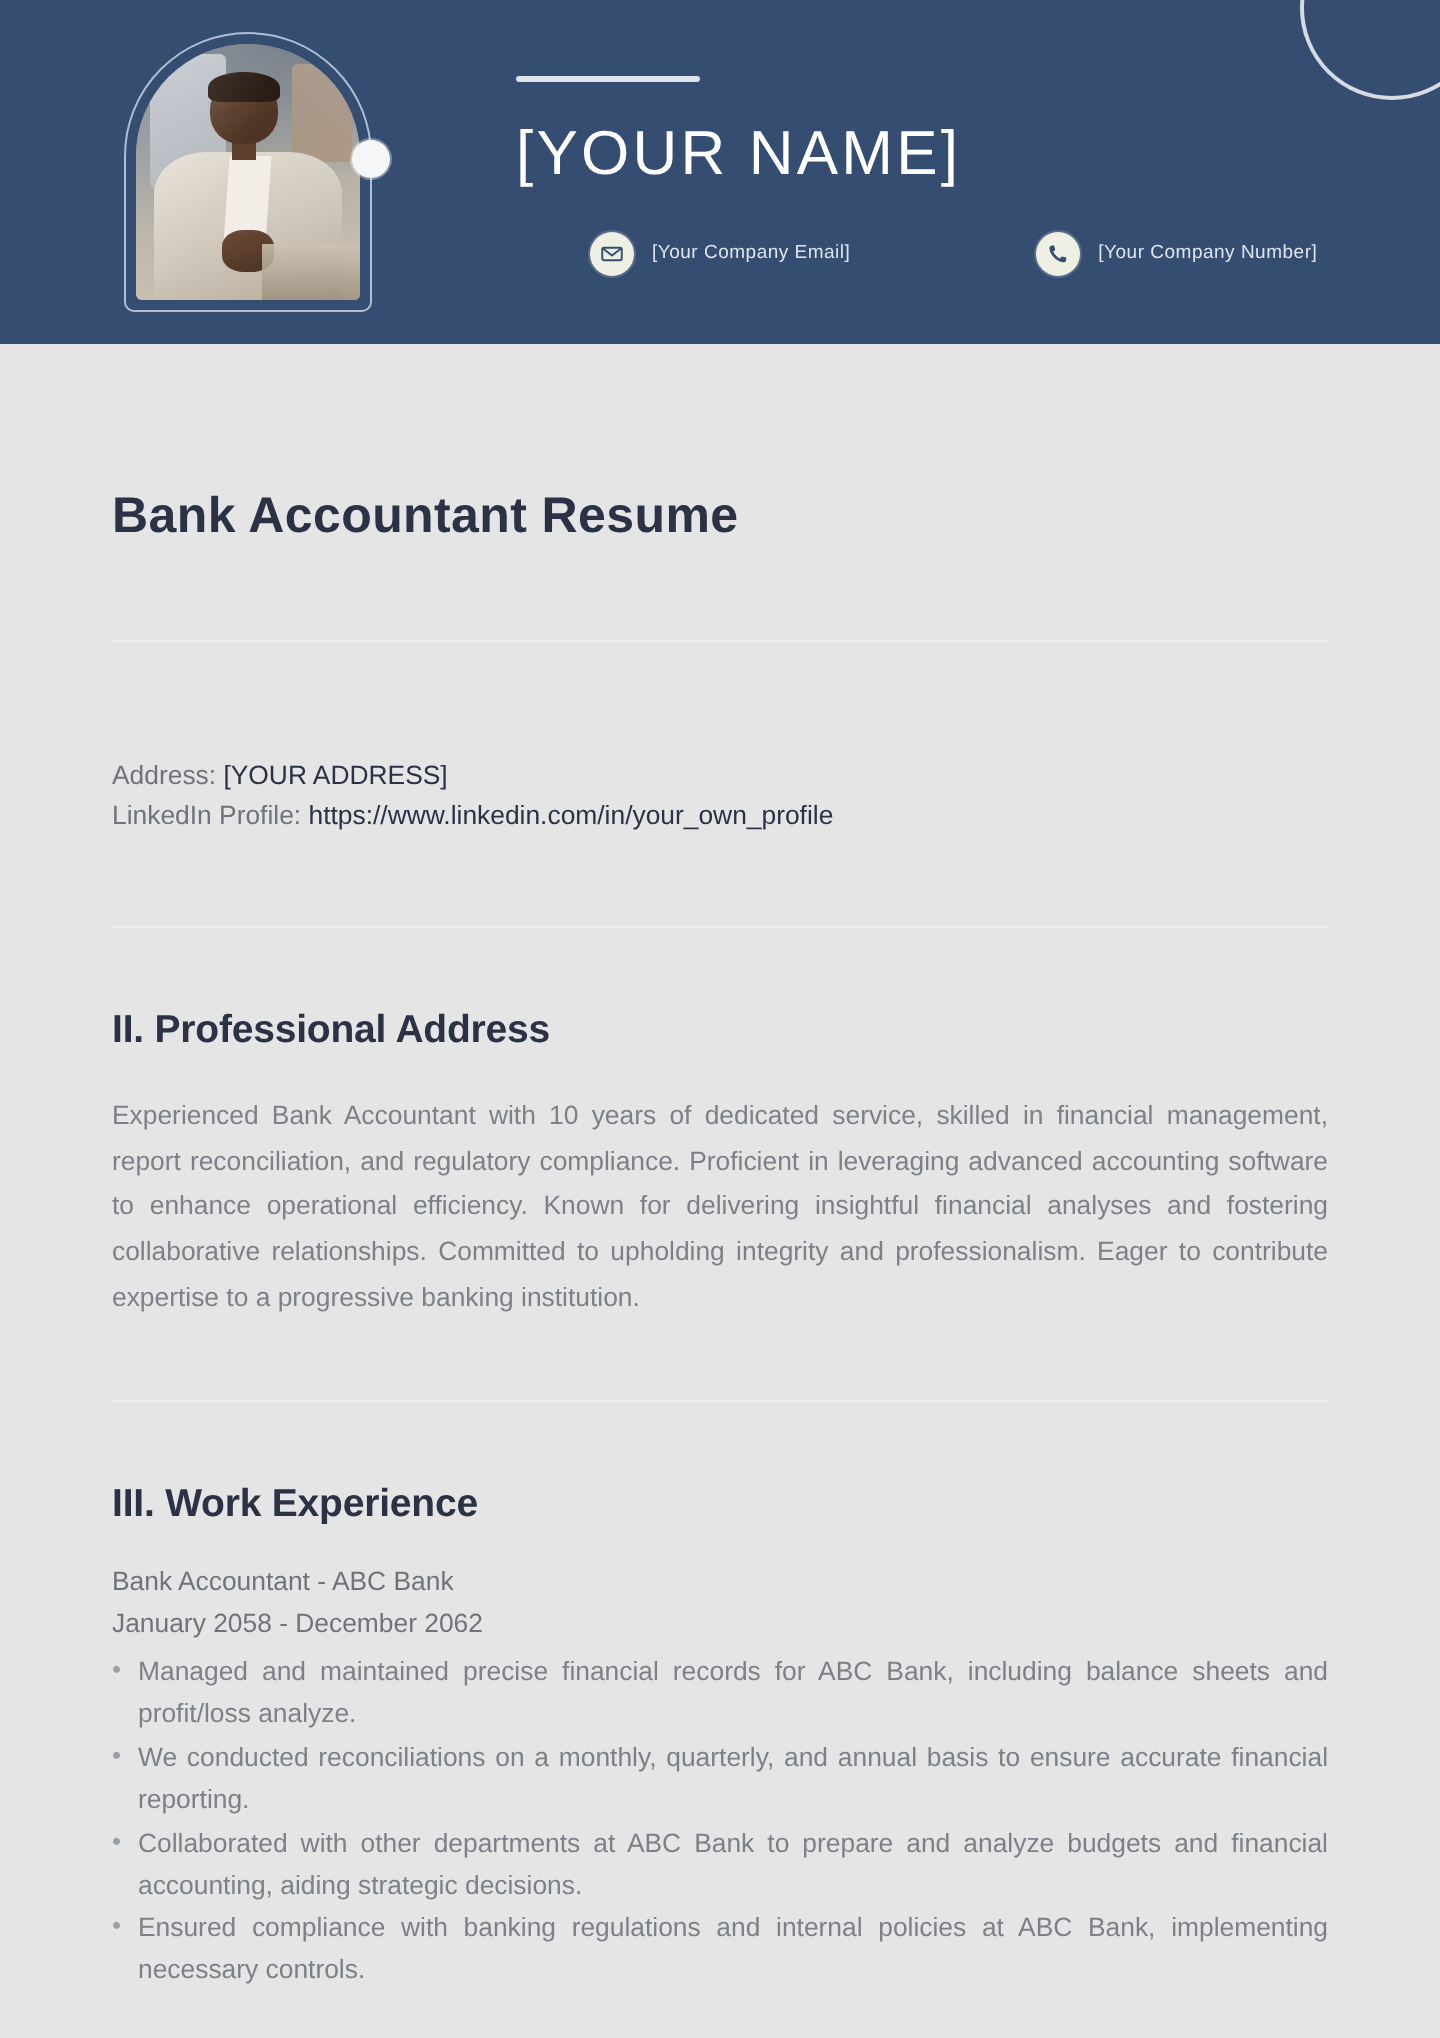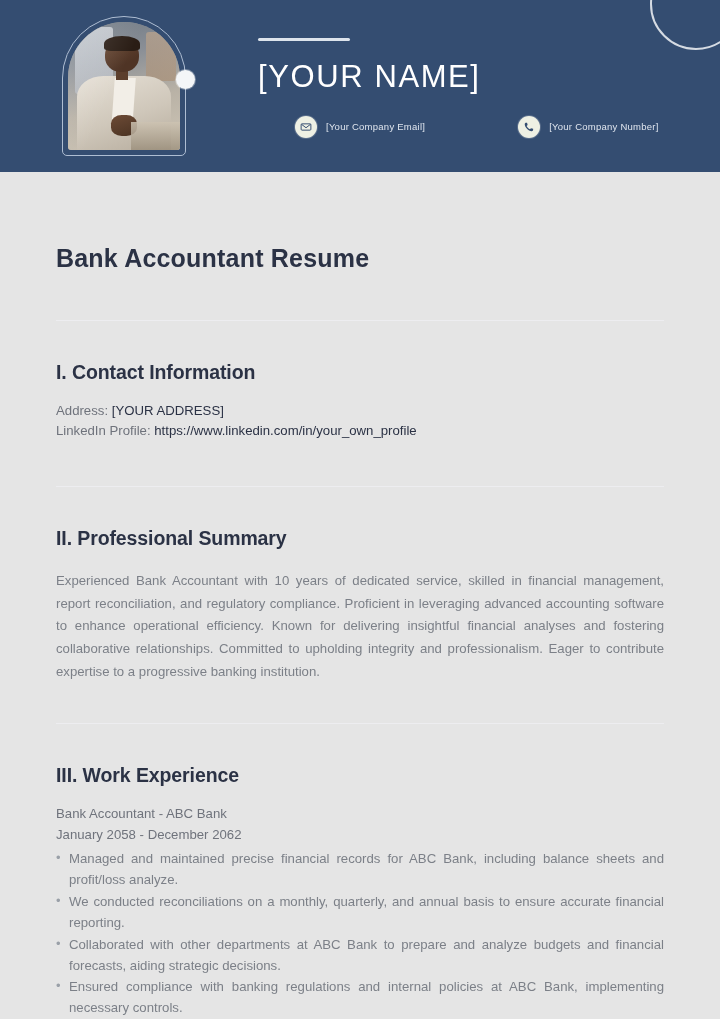--- a/index.html
+++ b/index.html
@@ -389,52 +389,51 @@
     </div>
   </div>
 
   <div class="doc">
 
     <div class="doc-title">Bank Accountant Resume</div>
 
     <div class="divider"></div>
 
     <div class="section">
-      <div class="section-heading">I. Contact Information</div>
       <div class="lines">
         <div class="line">
           <span>Address:</span>
           <b>[YOUR ADDRESS]</b>
         </div>
         <div class="line">
           <span>LinkedIn Profile:</span>
           <b>https://www.linkedin.com/in/your_own_profile</b>
         </div>
       </div>
     </div>
 
     <div class="divider" style="margin-top:44px"></div>
 
     <div class="section">
-      <div class="section-heading">II. Professional Summary</div>
+      <div class="section-heading">II. Professional Address</div>
       <p class="paragraph">Experienced Bank Accountant with 10 years of dedicated service, skilled in financial management, report reconciliation, and regulatory compliance. Proficient in leveraging advanced accounting software to enhance operational efficiency. Known for delivering insightful financial analyses and fostering collaborative relationships. Committed to upholding integrity and professionalism. Eager to contribute expertise to a progressive banking institution.</p>
     </div>
 
     <div class="divider" style="margin-top:40px"></div>
 
     <div class="section">
       <div class="section-heading">III. Work Experience</div>
 
       <div class="exp-block">
         <div class="job-title">Bank Accountant - ABC Bank</div>
         <div class="job-dates">January 2058 - December 2062</div>
 
         <ul class="bullets">
           <li>Managed and maintained precise financial records for ABC Bank, including balance sheets and profit/loss analyze.</li>
           <li>We conducted reconciliations on a monthly, quarterly, and annual basis to ensure accurate financial reporting.</li>
-          <li>Collaborated with other departments at ABC Bank to prepare and analyze budgets and financial forecasts, aiding strategic decisions.</li>
+          <li>Collaborated with other departments at ABC Bank to prepare and analyze budgets and financial accounting, aiding strategic decisions.</li>
           <li>Ensured compliance with banking regulations and internal policies at ABC Bank, implementing necessary controls.</li>
         </ul>
       </div>
     </div>
 
   </div>
 </div>
 
 </body></html>

